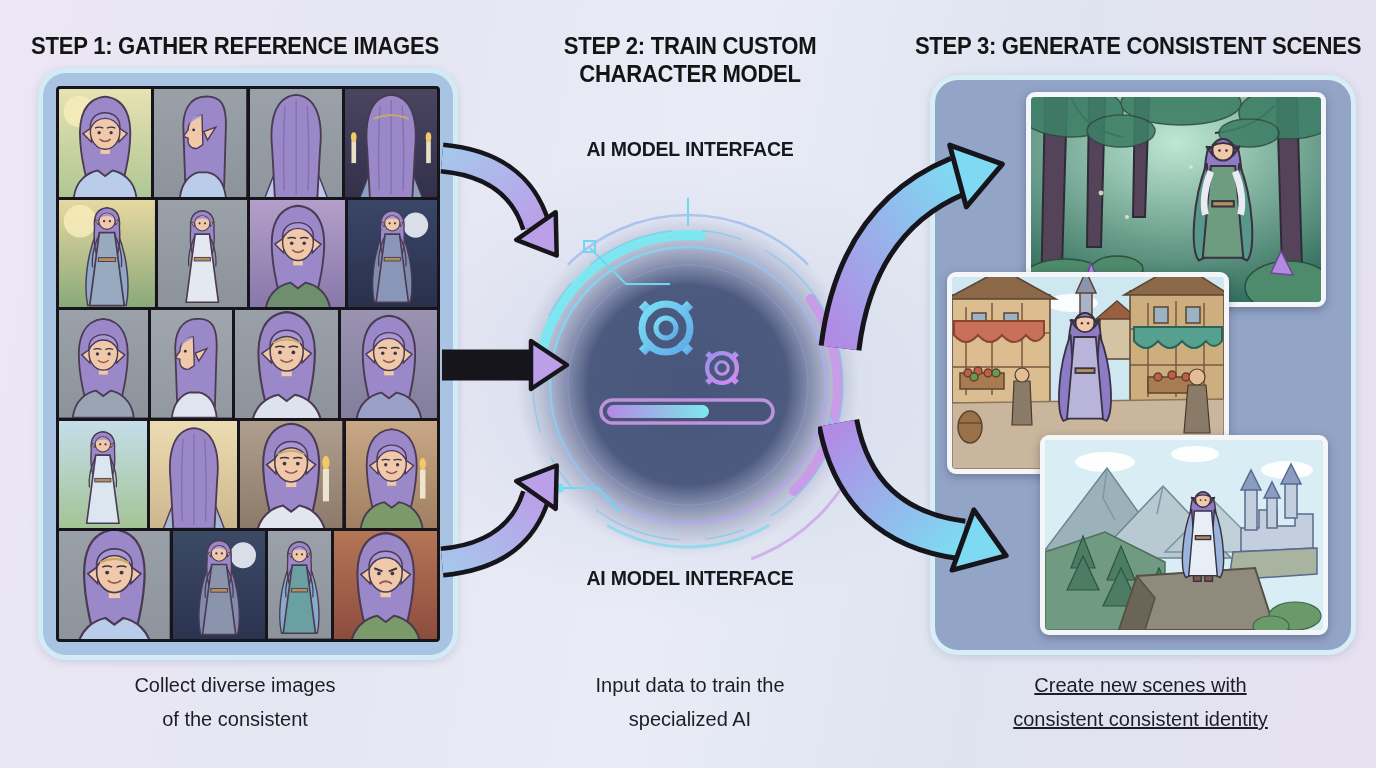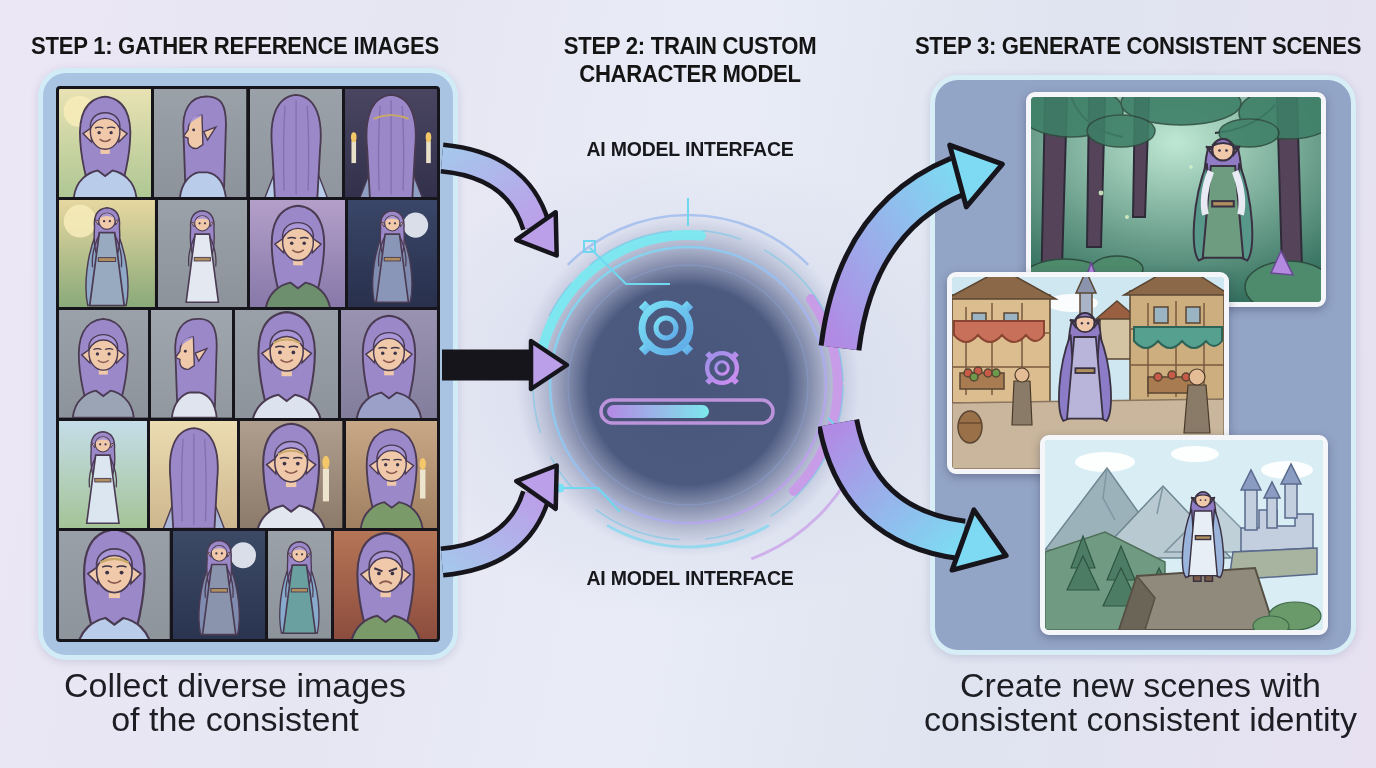--- a/index.html
+++ b/index.html
@@ -5,21 +5,21 @@
   html,body{margin:0;padding:0;}
   body{font-family:"Liberation Sans", sans-serif; background:#e6e4f1;}
   .canvas{position:relative;width:1376px;height:768px;overflow:hidden;
     background:
       radial-gradient(ellipse 420px 340px at 50% 50%, rgba(190,200,225,.55), rgba(190,200,225,0) 70%),
       linear-gradient(100deg,#ece7f5 0%, #e6e6f3 28%, #e9ecf6 50%, #dfe4f0 70%, #e7e1f1 100%);}
   .abs{position:absolute;}
   .step-title{font-weight:800;font-size:23.5px;line-height:28px;color:#141414;text-align:center;
     letter-spacing:-.3px;transform:scaleX(.94);transform-origin:center;}
   .iface-label{font-weight:800;font-size:20.5px;color:#17171c;text-align:center;letter-spacing:-.2px;transform:scaleX(.95);}
-  .caption{font-size:34px;line-height:34px;color:#1d1d24;text-align:center;font-weight:400;}
+  .caption{font-size:20px;line-height:34px;color:#1d1d24;text-align:center;font-weight:400;}
   .panel{border-radius:28px;box-shadow:0 2px 8px rgba(80,80,120,.18);}
   #panel1{left:38px;top:68px;width:410px;height:582px;border:5px solid #d2ecf7;background:#a9c3e2;}
   #panel3{left:930px;top:75px;width:416px;height:570px;border:5px solid #d8eef6;background:#93a5c7;}
   #ref-grid{position:absolute;left:13px;top:13px;right:13px;bottom:13px;display:flex;flex-direction:column;
     background:#17151c;border:3px solid #17151c;border-radius:4px;overflow:hidden;gap:3px;}
   .grid-row{display:flex;flex:1;gap:3px;min-height:0;}
   .grid-cell{position:relative;min-width:0;overflow:hidden;}
   .grid-cell svg{display:block;width:100%;height:100%;}
   .scene{position:absolute;border:5px solid #f4f6fa;border-radius:9px;box-shadow:0 3px 10px rgba(40,40,70,.35);overflow:hidden;background:#9db;}
   .scene svg{display:block;width:100%;height:100%;}
@@ -791,18 +791,22 @@
       </defs>
     <path d="M20,8 Q40,112 145,125" fill="none" stroke="#17151c" stroke-width="43"></path>
     <path d="M20,8 Q40,112 145,125" fill="none" stroke="url(#aout2)" stroke-width="33"></path>
     <polygon points="134.1,155.1 188.2,140.7 155.9,94.9" fill="#7edaf2" stroke="#17151c" stroke-width="5" stroke-linejoin="round"></polygon>
   </svg>
 
   <div class="abs caption" style="left:0;top:668px;width:470px;">
     <span style="display:block">Collect diverse images</span>
     <span style="display:block">of the consistent</span>
   </div>
-  <div class="abs caption" style="left:905px;top:668px;width:471px;">
+  <div class="abs caption" style="left:500px;top:668px;width:380px;">
+    <span style="display:block">Input data to train the</span>
+    <span style="display:block">specialized AI</span>
+  </div>
+  <div class="abs caption" style="left:905px;top:668px;width:471px;text-decoration:underline;">
     <span style="display:block">Create new scenes with</span>
     <span style="display:block">consistent consistent identity</span>
   </div>
 
 </div>
 
 </body></html>

